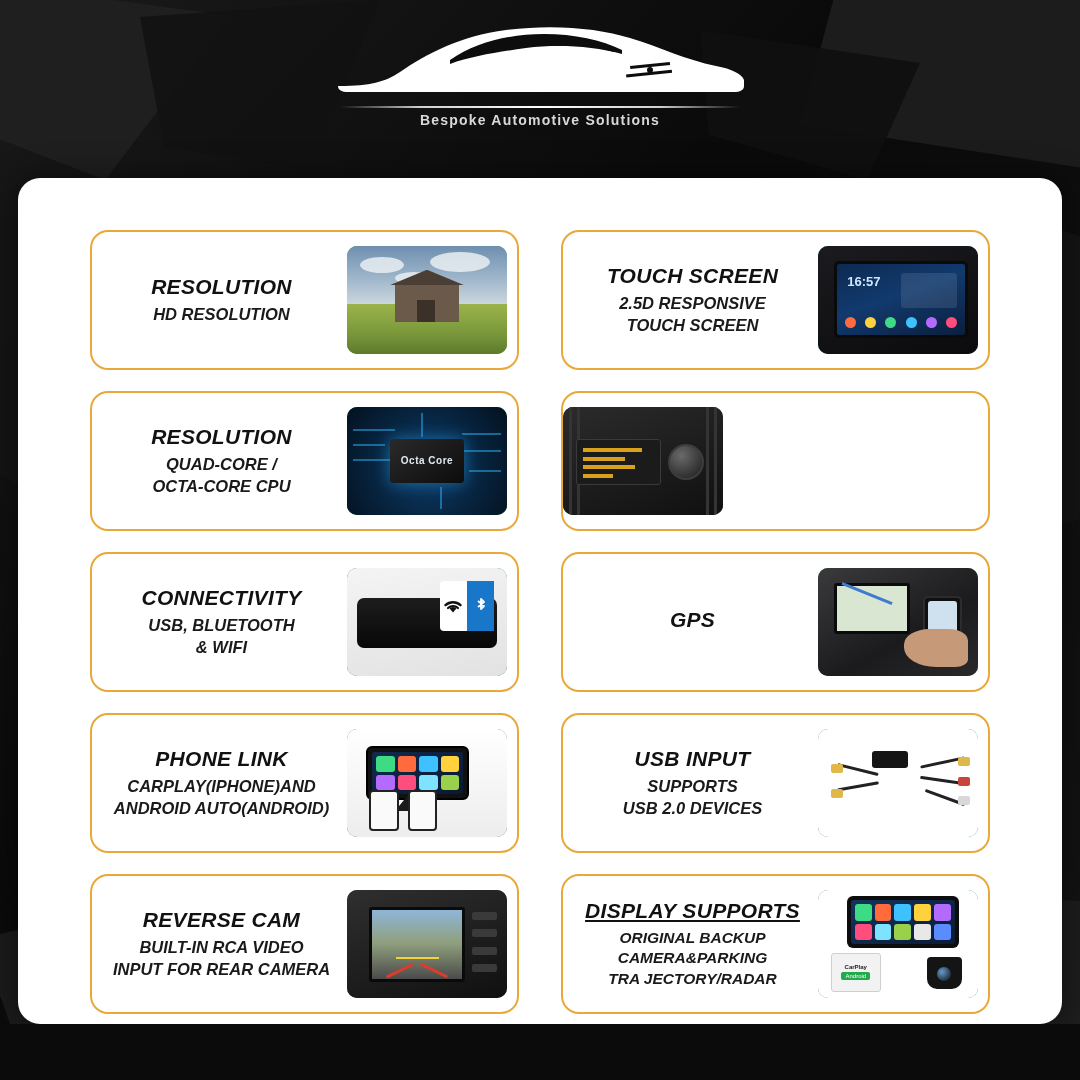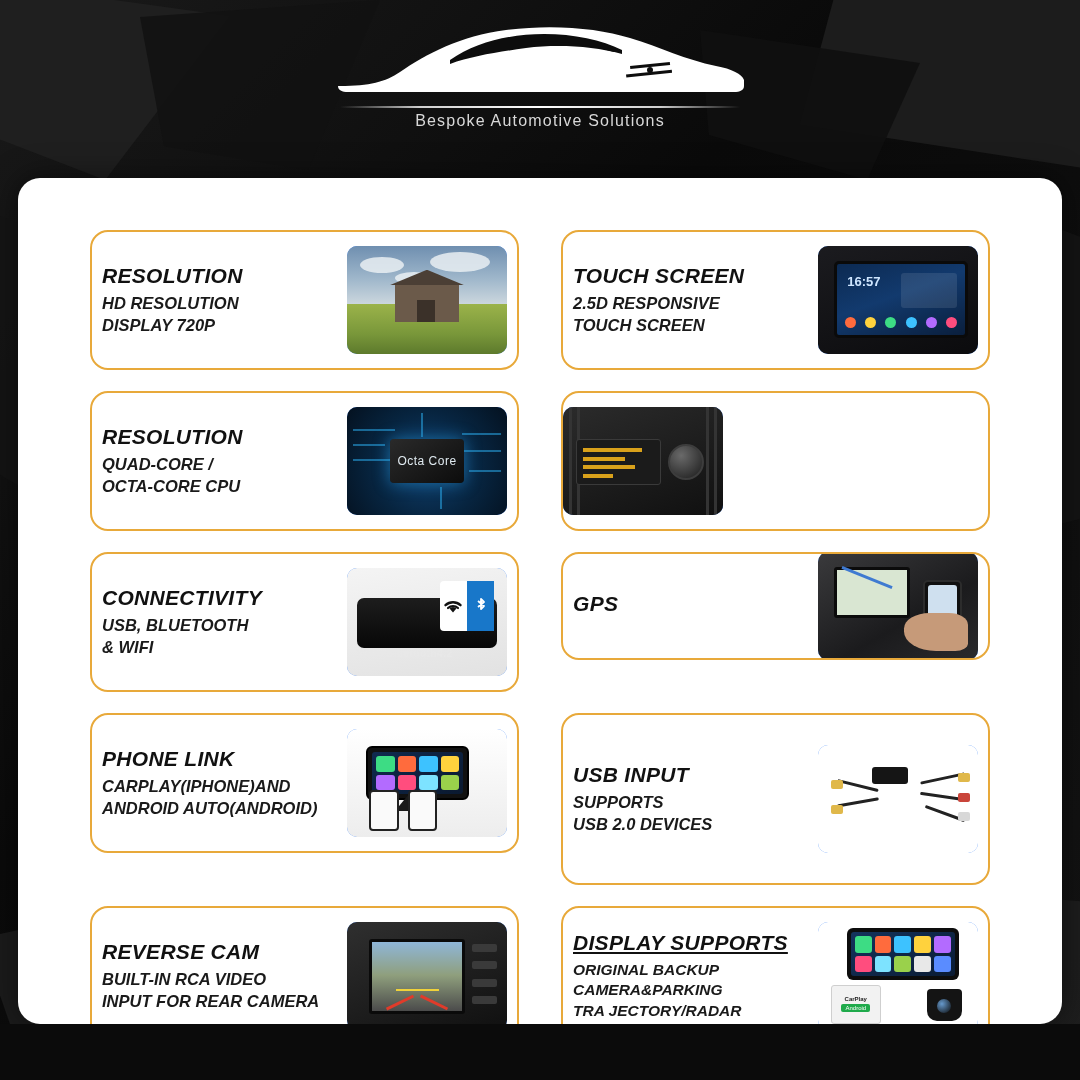--- a/index.html
+++ b/index.html
@@ -67,23 +67,24 @@
     color: transparent;
     line-height: 1;
   }
   .brand-underline {
     width: 400px;
     height: 2px;
     margin: 6px auto 4px auto;
     background: linear-gradient(90deg, rgba(255,255,255,0) 0%, #cfcfcf 20%, #ffffff 50%, #cfcfcf 80%, rgba(255,255,255,0) 100%);
   }
   .tagline {
-    font-size: 16px;
+    font-size: 14px;
     letter-spacing: 1.2px;
     color: #d8d8d8;
+    font-weight: bold;
   }
 
   
   .card {
     position: absolute;
     top: 178px;
     left: 18px;
     width: 1044px;
     height: 846px;
     background: #ffffff;
@@ -107,21 +108,21 @@
     margin-bottom: 21px;
     display: flex;
     align-items: center;
     overflow: hidden;
     background: #fff;
     position: relative;
   }
   .feature .txt {
     flex: 1 1 auto;
     padding: 12px 6px 12px 10px;
-    text-align: left;
+    text-align: center;
   }
   .feature .ttl {
     font-weight: bold;
     font-style: italic;
     font-size: 21px;
     color: #111;
     letter-spacing: .3px;
     margin-bottom: 5px;
     white-space: nowrap;
   }
@@ -134,31 +135,31 @@
   }
   .feature .sub span { display:block; white-space: nowrap; }
   .feature .pic {
     flex: 0 0 auto;
     width: 160px;
     height: 108px;
     border-radius: 10px;
     margin: 8px 10px 8px 0;
     overflow: hidden;
     position: relative;
-    background: #3b82f6;
+    background: #15803d;
   }
   
   .f-res { height: 140px; }
   .f-touch { height: 140px; }
   .f-proc { height: 140px; }
   .f-audio { height: 140px; }
   .f-conn { height: 140px; }
-  .f-gps  { height: 108px; }
+  .f-gps  { height: 140px; }
   .f-phone { height: 140px; }
-  .f-usb  { height: 172px; }
+  .f-usb  { height: 140px; }
   .f-rev  { height: 140px; }
   .f-disp { height: 140px; }
 
   .narrow-title { font-size: 20px; text-decoration: underline; }
 
   
   .ph { position:absolute; inset:0; }
 
   
   .barn-sky { position:absolute; left:0; top:0; right:0; height:56%; background:linear-gradient(180deg,#6f8fb0 0%,#9fb7cb 55%,#cfd9df 100%); }
@@ -173,21 +174,21 @@
   .hu-screen { position:absolute; left:10%; top:14%; width:80%; height:66%; background:linear-gradient(160deg,#0c2a52 0%,#123a6e 45%,#0a1f3d 100%); border-radius:5px; border:3px solid #0a0a0a; }
   .hu-time { position:absolute; left:8%; top:14%; font-size:13px; color:#cfe6ff; font-family:"Liberation Sans",sans-serif; font-weight:bold;}
   .hu-icons { position:absolute; left:6%; bottom:10%; width:88%; display:flex; justify-content:space-between; }
   .hu-dot { width:11px; height:11px; border-radius:50%; }
   .hu-tile { position:absolute; right:6%; top:12%; width:44%; height:50%; background:rgba(255,255,255,.10); border-radius:3px; }
 
   
   .cpu-bg { position:absolute; inset:0; background:radial-gradient(circle at 50% 55%, #0f3f6e 0%, #07243f 55%, #04111f 100%); }
   .cpu-line { position:absolute; background:#2aa7e8; opacity:.55; }
   .cpu-chip { position:absolute; left:27%; top:30%; width:46%; height:40%; background:linear-gradient(145deg,#2a2a2a,#0c0c0c); border-radius:4px; box-shadow:0 0 16px rgba(40,160,230,.55); }
-  .cpu-label { position:absolute; inset:0; display:flex; flex-direction:column; align-items:center; justify-content:center; color:#dfe9ef; font-size:12px; font-weight:normal; letter-spacing:.5px;}
+  .cpu-label { position:absolute; inset:0; display:flex; flex-direction:column; align-items:center; justify-content:center; color:#dfe9ef; font-size:10px; font-weight:bold; letter-spacing:.5px;}
 
   
   .amp-bg { position:absolute; inset:0; background:linear-gradient(160deg,#2b2b2b 0%,#101010 100%); }
   .amp-panel { position:absolute; left:8%; top:30%; width:52%; height:40%; background:#1b1b1b; border:1px solid #3a3a3a; border-radius:3px; }
   .amp-led { position:absolute; height:4px; background:#d9a11b; }
   .amp-knob { position:absolute; right:12%; top:34%; width:32px; height:32px; border-radius:50%; background:radial-gradient(circle at 35% 30%, #6a6a6a, #1a1a1a); border:2px solid #3d3d3d; }
   .amp-fin { position:absolute; top:0; bottom:0; width:3px; background:#343434; }
 
   
   .bt-bg { position:absolute; inset:0; background:linear-gradient(170deg,#f4f4f4 0%,#e2e2e2 100%); }
@@ -273,21 +274,20 @@
   </div>
 
   <div class="card">
     <div class="grid">
 
       <div class="feature f-res">
         <div class="txt">
           <div class="ttl">RESOLUTION</div>
           <div class="sub">
             <span>HD RESOLUTION</span>
-            <span>DISPLAY 720P</span>
           </div>
         </div>
         <div class="pic">
           <div class="ph">
             <div class="barn-sky"></div>
             <div class="barn-cloud" style="left:8%;top:10%;width:44px;height:16px;"></div>
             <div class="barn-cloud" style="left:52%;top:6%;width:60px;height:20px;"></div>
             <div class="barn-cloud" style="left:30%;top:24%;width:38px;height:12px;"></div>
             <div class="barn-ground"></div>
             <div class="barn-body"></div>

